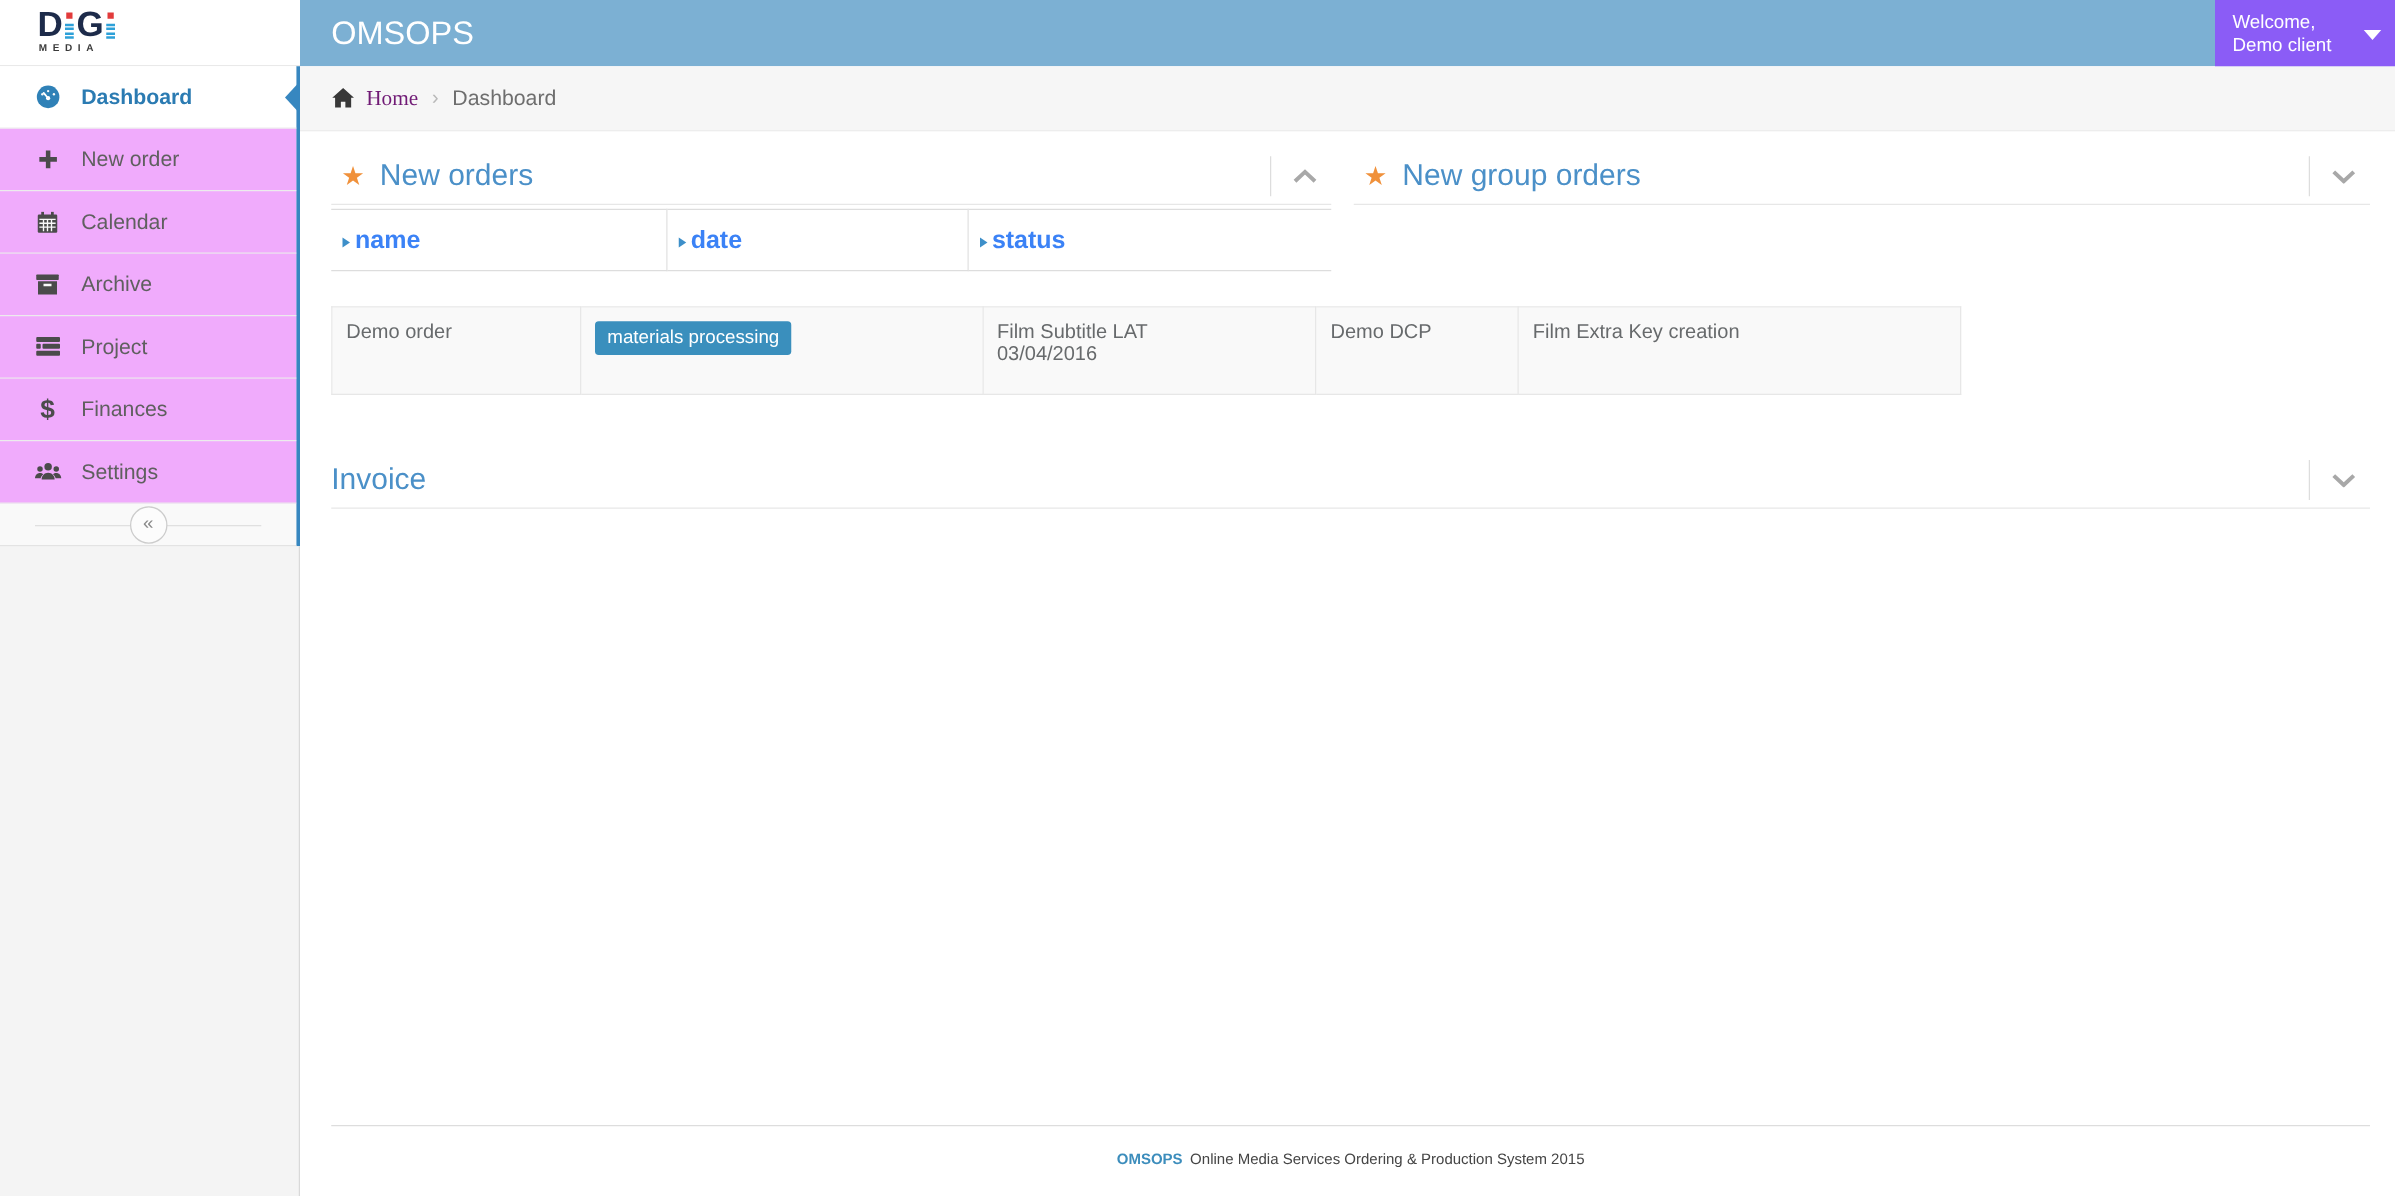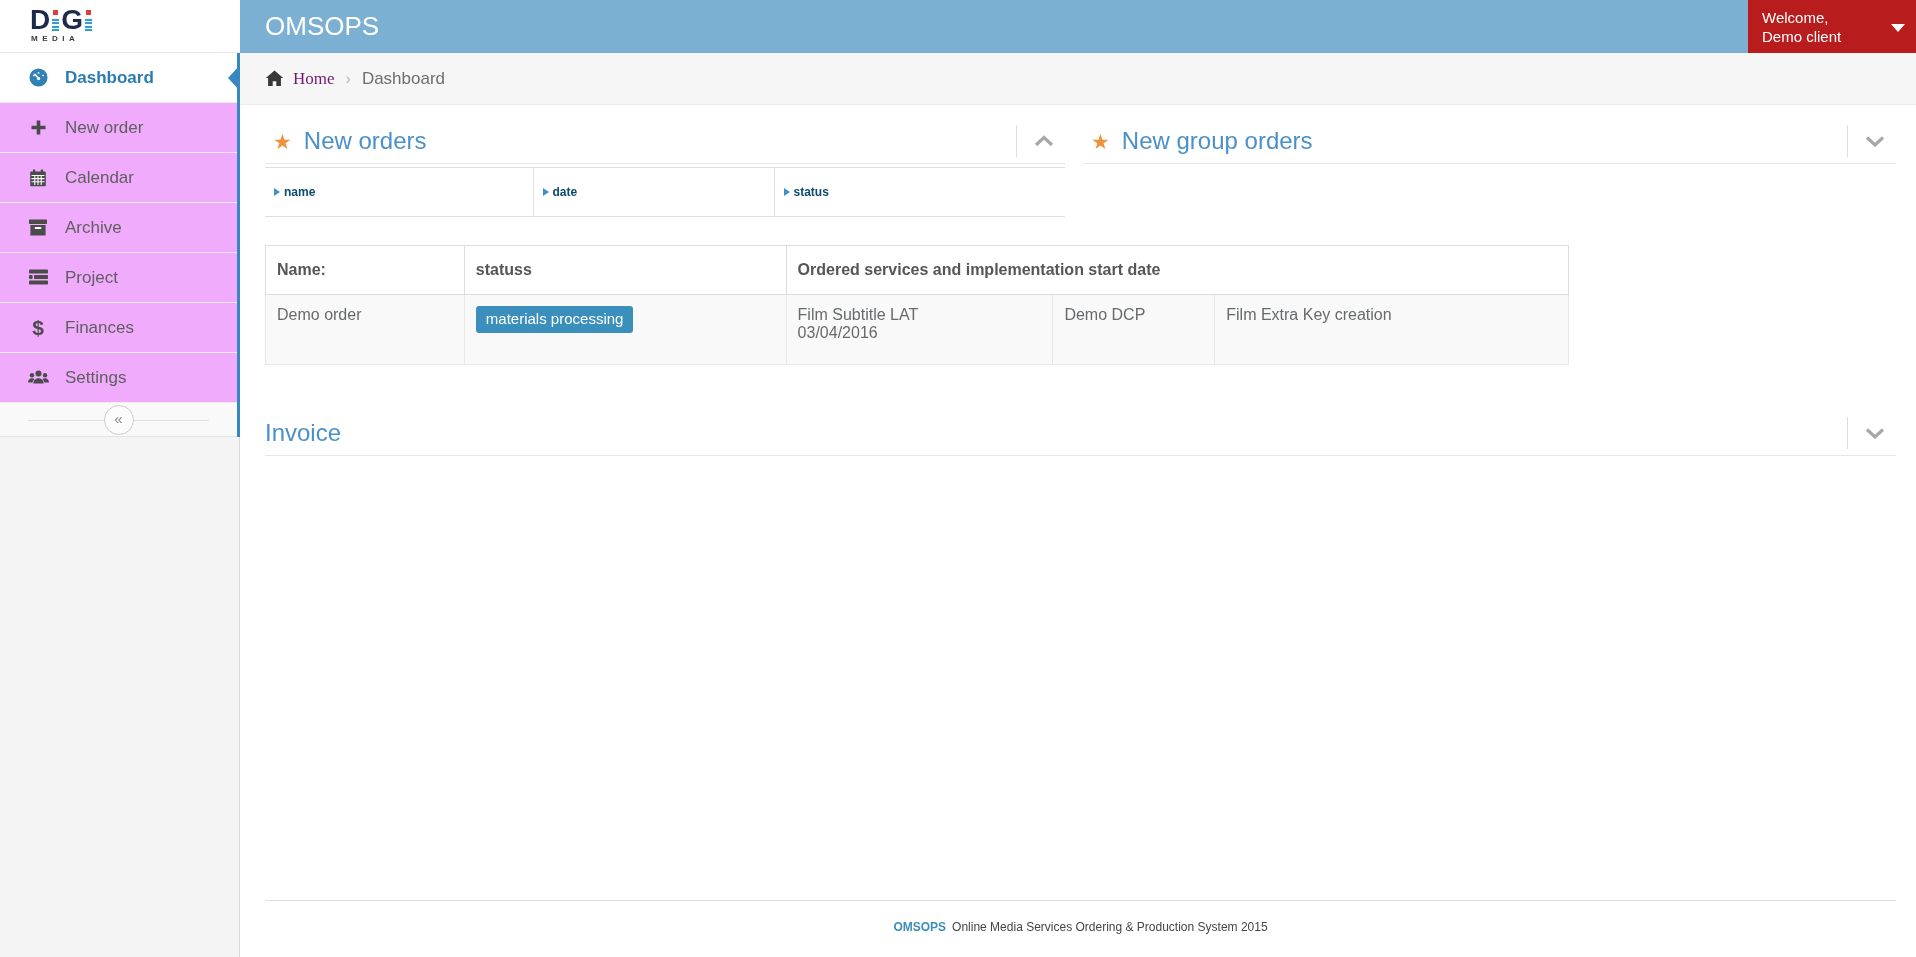--- a/index.html
+++ b/index.html
@@ -39,21 +39,21 @@
   .collapse-line { position:absolute; left:28px; right:28px; top:50%; height:1px; background:#e0e0e0; }
   .collapse-btn { position:relative; width:30px; height:30px; border-radius:50%; border:1px solid #cccccc;
                   background:#fcfcfc; color:#8a8a8a; font-size:15px; display:flex; align-items:center;
                   justify-content:center; cursor:pointer; padding-bottom:2px; }
   .sidebar-fill { flex:1; background:#f4f4f4; border-right:1px solid #d9d9d9; }
 
   
   .main { flex:1; display:flex; flex-direction:column; height:957px; }
   .topbar { flex:0 0 53px; height:53px; background:#7cb0d3; display:flex; align-items:center; justify-content:space-between; }
   .app-title { color:#fff; font-size:26px; font-weight:normal; padding-left:25px; }
-  .user-box { width:168px; height:53px; background:#b91c1c; color:#fff; font-size:15px; line-height:19px;
+  .user-box { width:144px; height:53px; background:#8b5cf6; color:#fff; font-size:15px; line-height:19px;
               padding:8px 30px 0 14px; position:relative; cursor:pointer; }
   .caret-down { position:absolute; right:11px; top:24px; width:0; height:0;
                 border-left:7px solid transparent; border-right:7px solid transparent; border-top:8px solid #fff; }
 
   .breadcrumb { flex:0 0 52px; height:52px; background:#f6f6f6; border-bottom:1px solid #ededed;
                 display:flex; align-items:center; padding-left:25px; font-size:17px; }
   .bc-home-icon { color:#383838; margin-right:9px; display:flex; }
   .bc-link { color:#701a75; text-decoration:none; cursor:pointer;font-family:Liberation Serif, serif; }
   .bc-sep { color:#b9b9b9; margin:0 11px; font-size:16px; }
   .bc-current { color:#6e6e6e; }
@@ -65,21 +65,21 @@
   .panel-left { width:800px; flex:0 0 800px; }
   .panel-right { flex:1; }
   .panel-heading { height:45px; display:flex; align-items:center; border-bottom:1px solid #e7e7e7; }
   .panel-title { font-size:24px; color:#4b90c8; font-weight:normal; }
   .star { color:#f0913b; font-size:21px; margin:0 12px 0 8px; line-height:21px; }
   .panel-tools { margin-left:auto; height:32px; display:flex; align-items:center;
                  border-left:1px solid #dddddd; padding:0 10px 0 16px; cursor:pointer; }
 
   
   .no-table { width:100%; border-collapse:collapse; margin-top:3px; table-layout:fixed; }
-  .no-table th { height:49px; text-align:left; font-size:12px; color:#0c4a6e; padding-left:9px;
+  .no-table th { height:49px; text-align:left; font-size:20px; color:#3b82f6; padding-left:9px;
                  border-top:1px solid #dddddd; border-bottom:1px solid #dddddd; font-weight:bold; cursor:pointer; }
   .no-table th.sep { border-right:1px solid #e2e2e2; }
   .sort-arrow { display:inline-block; width:0; height:0; border-left:6px solid #3d8fc9;
                 border-top:4.5px solid transparent; border-bottom:4.5px solid transparent; margin-right:4px; }
 
   .panel-projects { margin-top:20px; }
   .pj-table { width:1304px; border-collapse:collapse; margin-top:8px; font-size:16px; }
   .pj-table th { border:1px solid #dcdcdc; text-align:left; font-weight:bold; color:#565656;
                  padding:15px 10px 15px 11px; background:#fff; }
   .pj-table td { border:1px solid #e7e7e7; background:#f9f9f9; vertical-align:top;
@@ -289,25 +289,20 @@
       <section class="panel-projects">
         <table class="pj-table">
           <colgroup>
               <col style="width:199px">
               <col style="width:322px">
               <col style="width:267px">
               <col style="width:162px">
               <col style="width:354px">
             </colgroup>
           <tbody>
-              <tr>
-            <th>Name:</th>
-            <th>statuss</th>
-            <th colspan="3">Ordered services and implementation start date</th>
-          </tr>
           <tr>
             <td>Demo order</td>
             <td>
               <span class="badge">materials processing</span>
             </td>
             <td>
               <div>Film Subtitle LAT</div>
               <div class="svc-date">03/04/2016</div>
             </td>
             <td>

